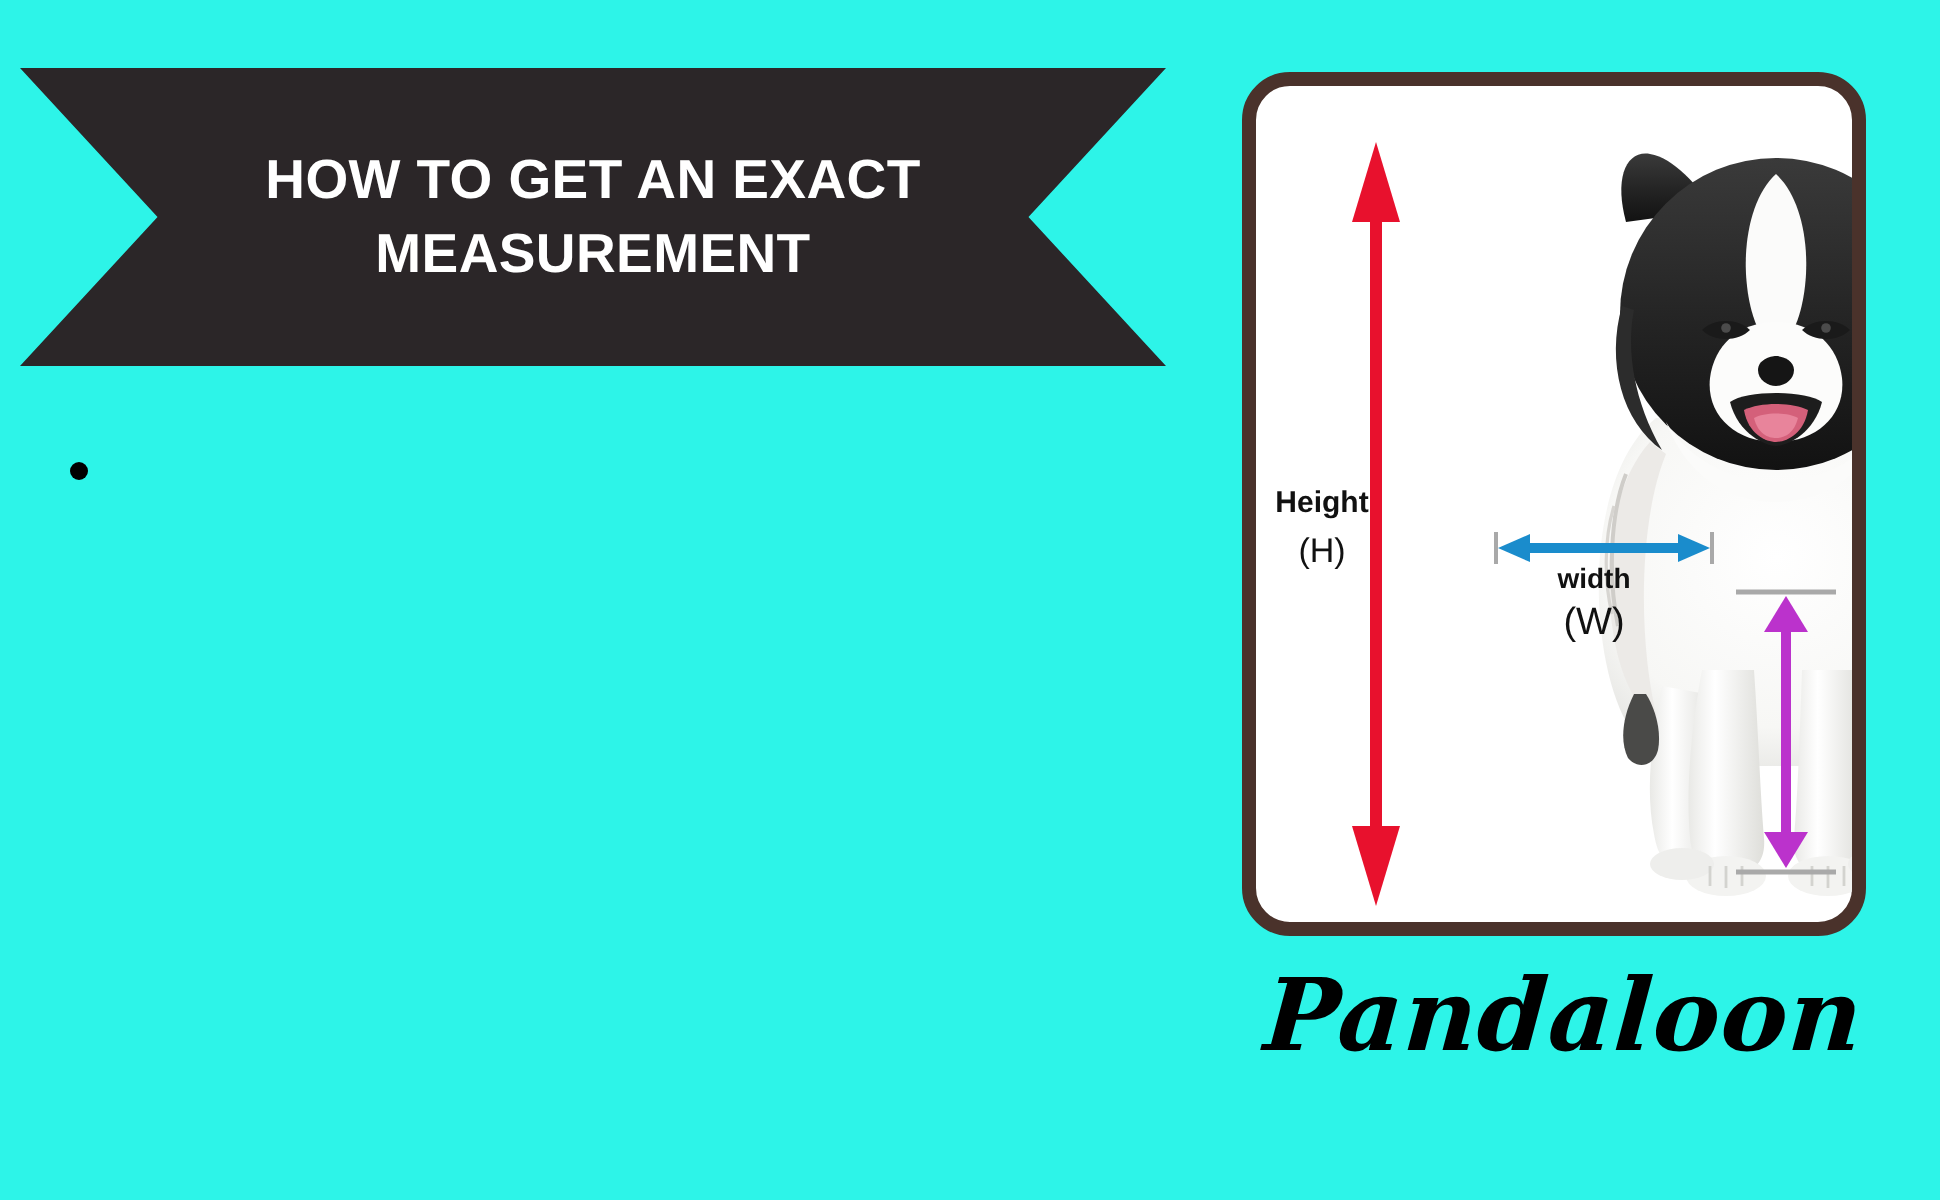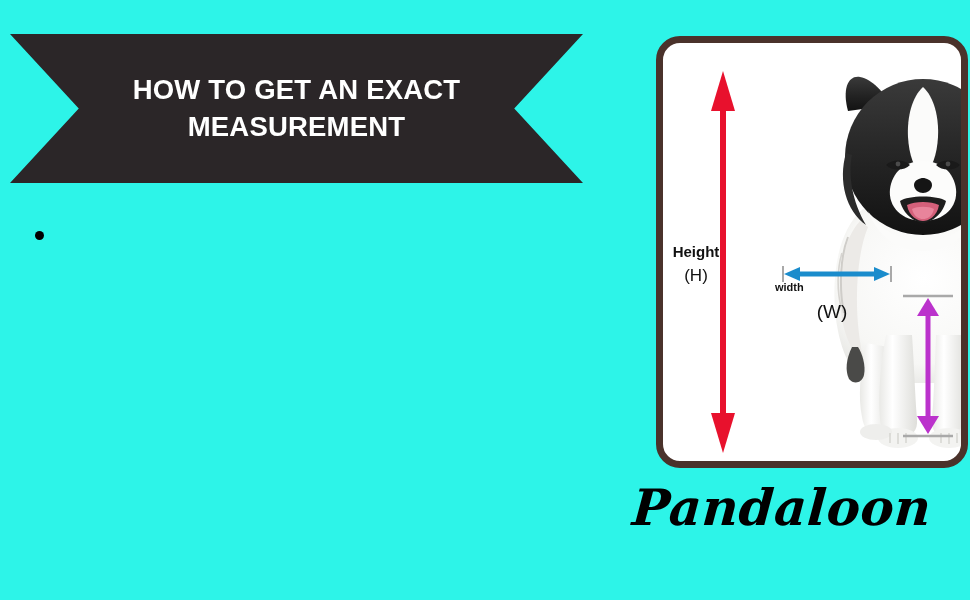--- a/index.html
+++ b/index.html
@@ -64,41 +64,40 @@
   .right-col{position:absolute;left:610px;top:0;width:360px;height:600px;}
 
   .photo-card{
     position:absolute;left:11px;top:36px;
     width:312px;height:432px;
     background:#ffffff;
     border:7px solid #4a322b;
     border-radius:24px;
     box-sizing:border-box;
     overflow:hidden;
-    margin-left:35px;
   }
   .card-inner{position:absolute;inset:0;}
 
   
   .dog-svg{position:absolute;left:50%;top:18px;transform:translateX(-4px);}
 
   
   .h-arrow{position:absolute;left:47px;top:28px;}
   .h-label{
     position:absolute;left:2px;top:197px;width:62px;
     text-align:center;color:#111;font-size:15px;font-weight:bold;
     line-height:1.55;
   }
   .h-label .sub{font-weight:normal;font-size:17px;}
 
   
   .w-arrow{position:absolute;left:119px;top:221px;}
   .w-label{
     position:absolute;left:112px;top:238px;width:114px;
-    color:#111;font-size:11px;font-weight:bold;
+    text-align:center;color:#111;font-size:14px;font-weight:bold;
   }
   .w-sub{
     position:absolute;left:112px;top:258px;width:114px;
     text-align:center;color:#111;font-size:19px;font-weight:normal;
   }
 
   
   .p-arrow{position:absolute;left:238px;top:249px;}
 
   

